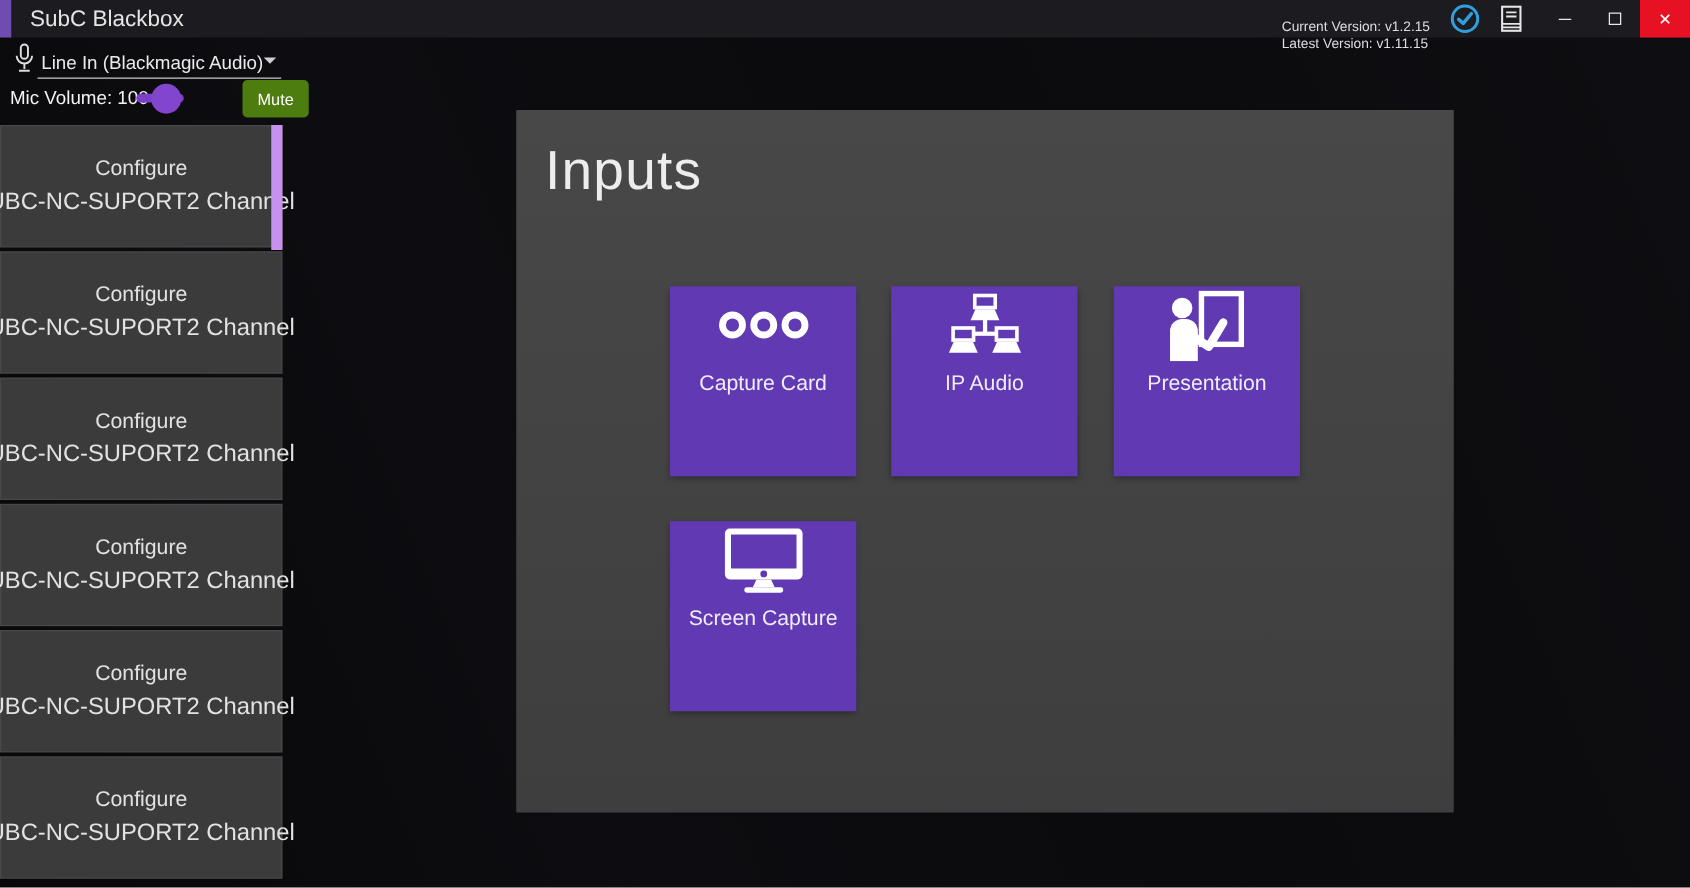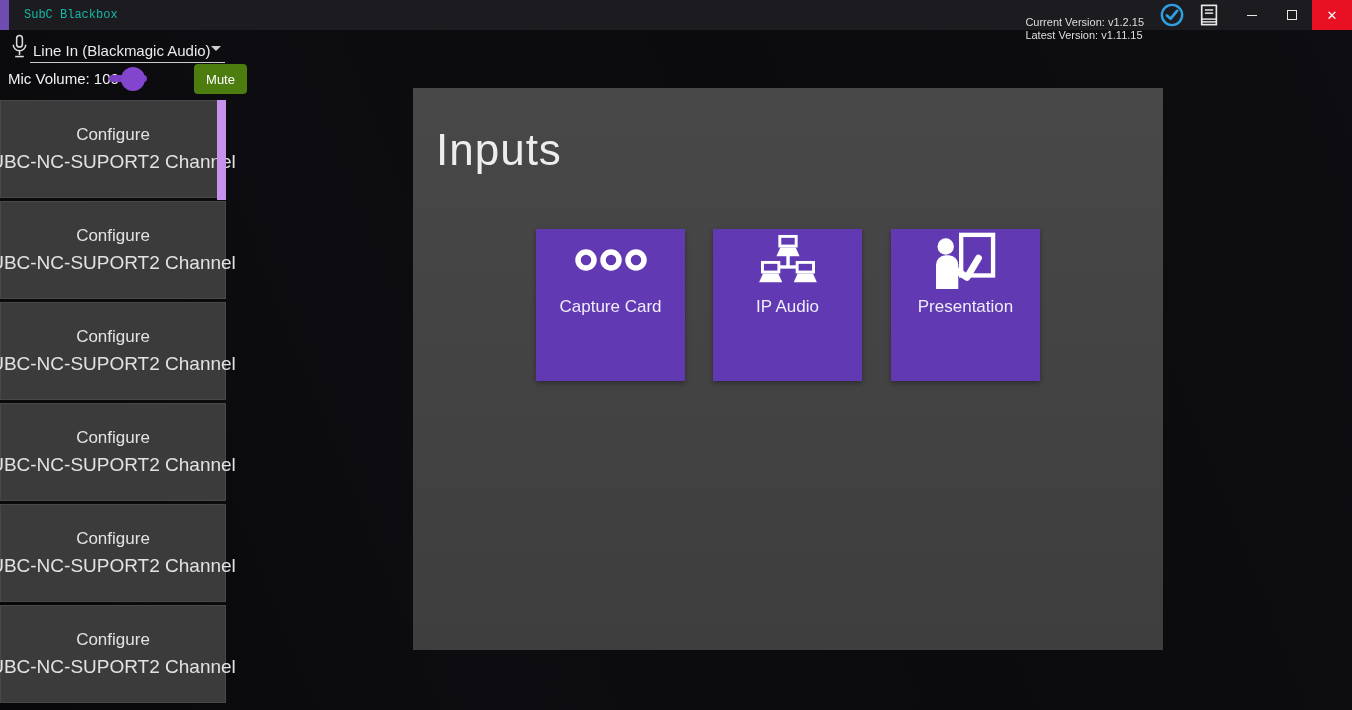--- a/index.html
+++ b/index.html
@@ -6,21 +6,21 @@
   html,body { width:1352px; height:710px; overflow:hidden; }
   body {
     font-family:"Liberation Sans", sans-serif;
     background:linear-gradient(248deg,#0e0e12 0%,#0b0b0e 40%,#0d0d11 70%,#08080a 100%);
     position:relative; color:#e8e8e8;
   }
 
   
   .titlebar { position:absolute; left:0; top:0; width:1352px; height:30px; background:#1c1c20; z-index:20; }
   .accent-bar { position:absolute; left:0; top:0; width:9px; height:30px; background:#6f4db0; }
-  .app-title { position:absolute; left:24px; top:0; line-height:30px; font-size:12px; color:#14b8a6;font-family:Liberation Mono, monospace; }
+  .app-title { position:absolute; left:24px; top:0; line-height:30px; font-size:18px; color:#e5e5e5; }
   .version-block { position:absolute; right:208px; top:16px; text-align:left; font-size:11px; line-height:13px; color:#dedede; }
   .tb-icon { position:absolute; top:3px; }
   .icon-check { left:1160px; }
   .icon-log  { left:1200px; top:4px; }
   .win-btn { position:absolute; top:0; width:40px; height:30px; display:flex; align-items:center; justify-content:center; }
   .btn-min { left:1232px; }
   .btn-max { left:1272px; }
   .btn-close { left:1312px; background:#e81123; color:#ffffff; font-size:13px; }
   .min-glyph { width:10px; height:1px; background:#e8e8e8; }
   .max-glyph { width:10px; height:10px; border:1px solid #e8e8e8; }
@@ -44,21 +44,21 @@
                   display:flex; flex-direction:column; align-items:center; justify-content:center;
                   text-align:left; color:#e2e2e2; }
   .channel-item .l1 { font-size:17px; }
   .channel-item .l2 { font-size:19px; margin-top:6px; white-space:nowrap; }
   .scroll-thumb { position:absolute; left:217px; top:100px; width:9px; height:100px; background:#c791ee; z-index:5; }
 
   
   .panel { position:absolute; left:413px; top:88px; width:750px; height:562px;
            background:linear-gradient(180deg,#484848,#3e3e3e); z-index:1; }
   .panel-title { position:absolute; left:23px; top:24px; font-size:44px; font-weight:300;
-                 letter-spacing:1px; color:#ededed;margin-top:13px; }
+                 letter-spacing:1px; color:#ededed; }
   .tile { position:absolute; width:149px; height:152px; background:#6139b3;
           display:flex; flex-direction:column; align-items:center; 
           box-shadow:0 2px 5px rgba(0,0,0,0.35); cursor:pointer; }
   .tile-1 { left:123px; top:141px; }
   .tile-2 { left:300px; top:141px; }
   .tile-3 { left:478px; top:141px; }
   .tile-4 { left:123px; top:329px; }
   .tile .icon-box { height:62px; display:flex; align-items:center; justify-content:center; }
   .tile .tile-label { margin-top:6px; font-size:17px; color:#f0ecf8; white-space:nowrap; }
 </style>
@@ -185,13 +185,25 @@
       <svg width="62" height="58" viewBox="0 0 64 60">
         <rect x="27" y="4" width="33" height="42" fill="none" stroke="#ffffff" stroke-width="4.5"></rect>
         <circle cx="11" cy="16" r="8.5" fill="#ffffff"></circle>
         <path d="M1 60 V35 a10 10 0 0 1 10 -10 h3 a10 10 0 0 1 10 10 V60 Z" fill="#ffffff"></path>
         <polyline points="21,40 33,48 45,28" fill="none" stroke="#ffffff" stroke-width="7" stroke-linecap="round" stroke-linejoin="round"></polyline>
       </svg>
     </div>
     <div class="tile-label">Presentation</div>
   </div>
 
+  <div class="tile tile-4">
+    <div class="icon-box">
+      <svg width="66" height="56" viewBox="0 0 68 56">
+        <rect x="2" y="2" width="64" height="42" rx="4" fill="#ffffff"></rect>
+        <rect x="7" y="7" width="54" height="28" fill="#6139b3"></rect>
+        <circle cx="34" cy="39.5" r="2.8" fill="#6139b3"></circle>
+        <path d="M28 44 L40 44 L43 50.5 L25 50.5 Z" fill="#ffffff"></path>
+        <rect x="18" y="50.5" width="32" height="4.5" rx="2" fill="#ffffff"></rect>
+      </svg>
+    </div>
+    <div class="tile-label">Screen Capture</div>
+  </div>
 </div>
 
 </body></html>

